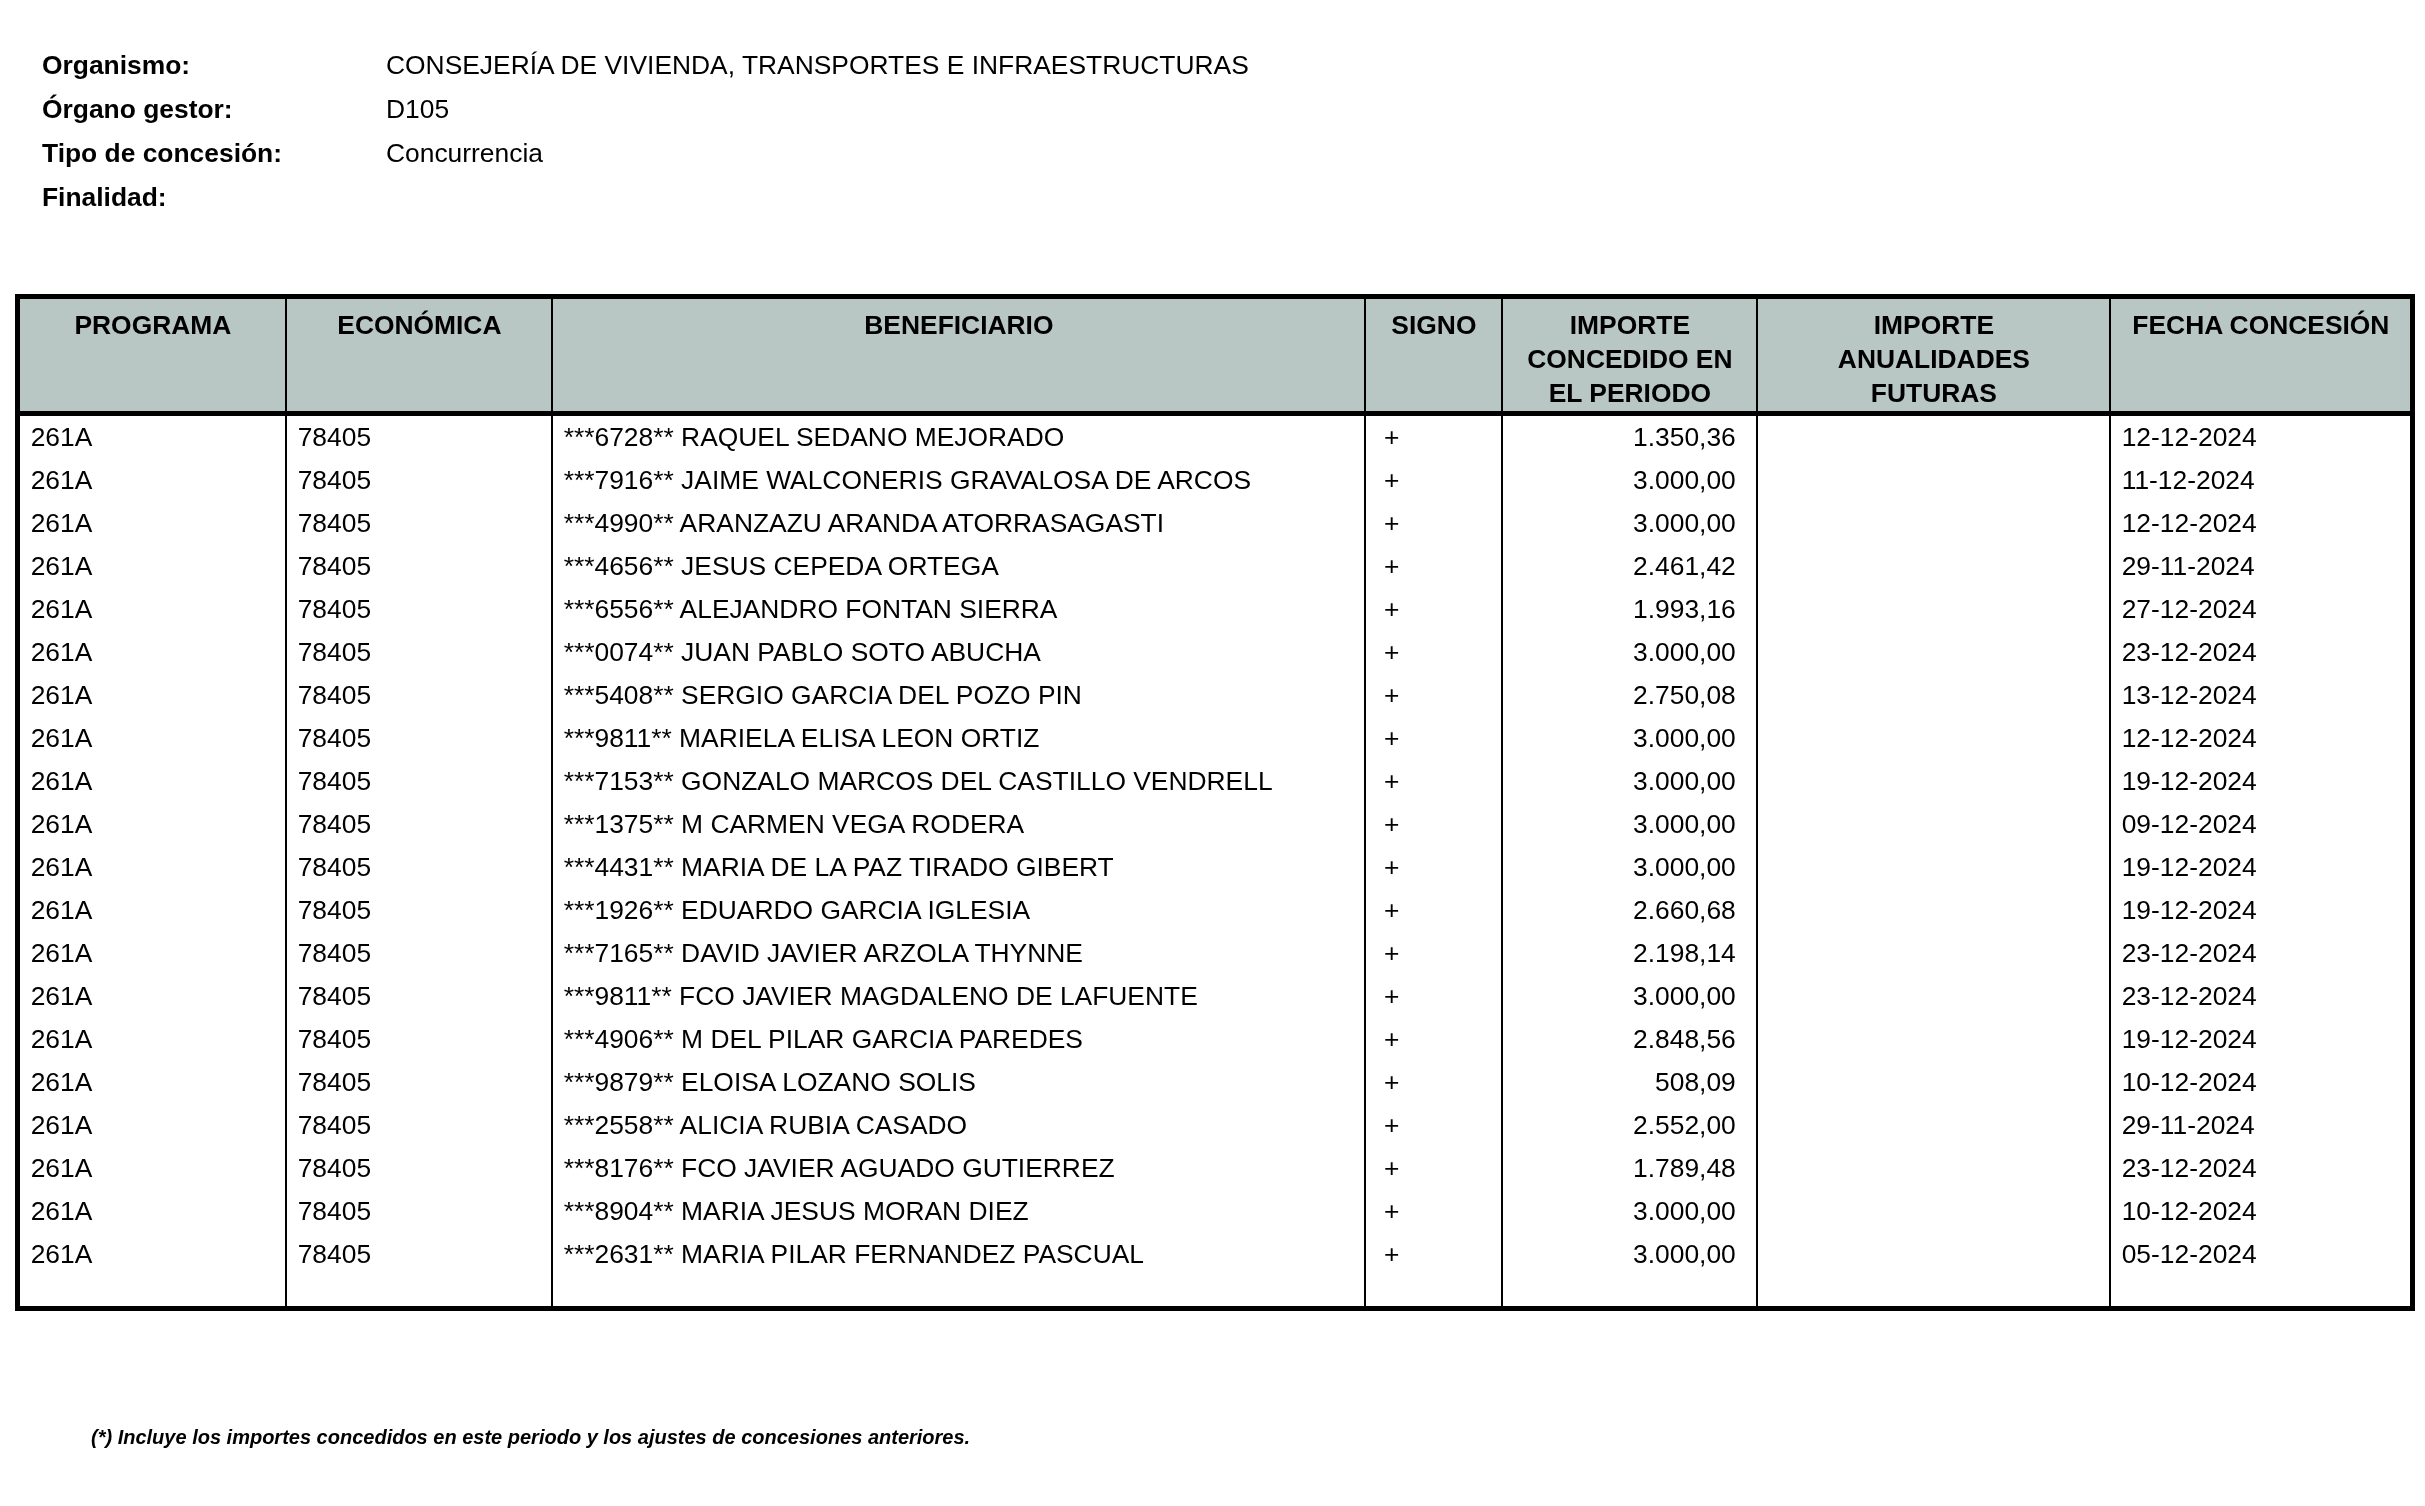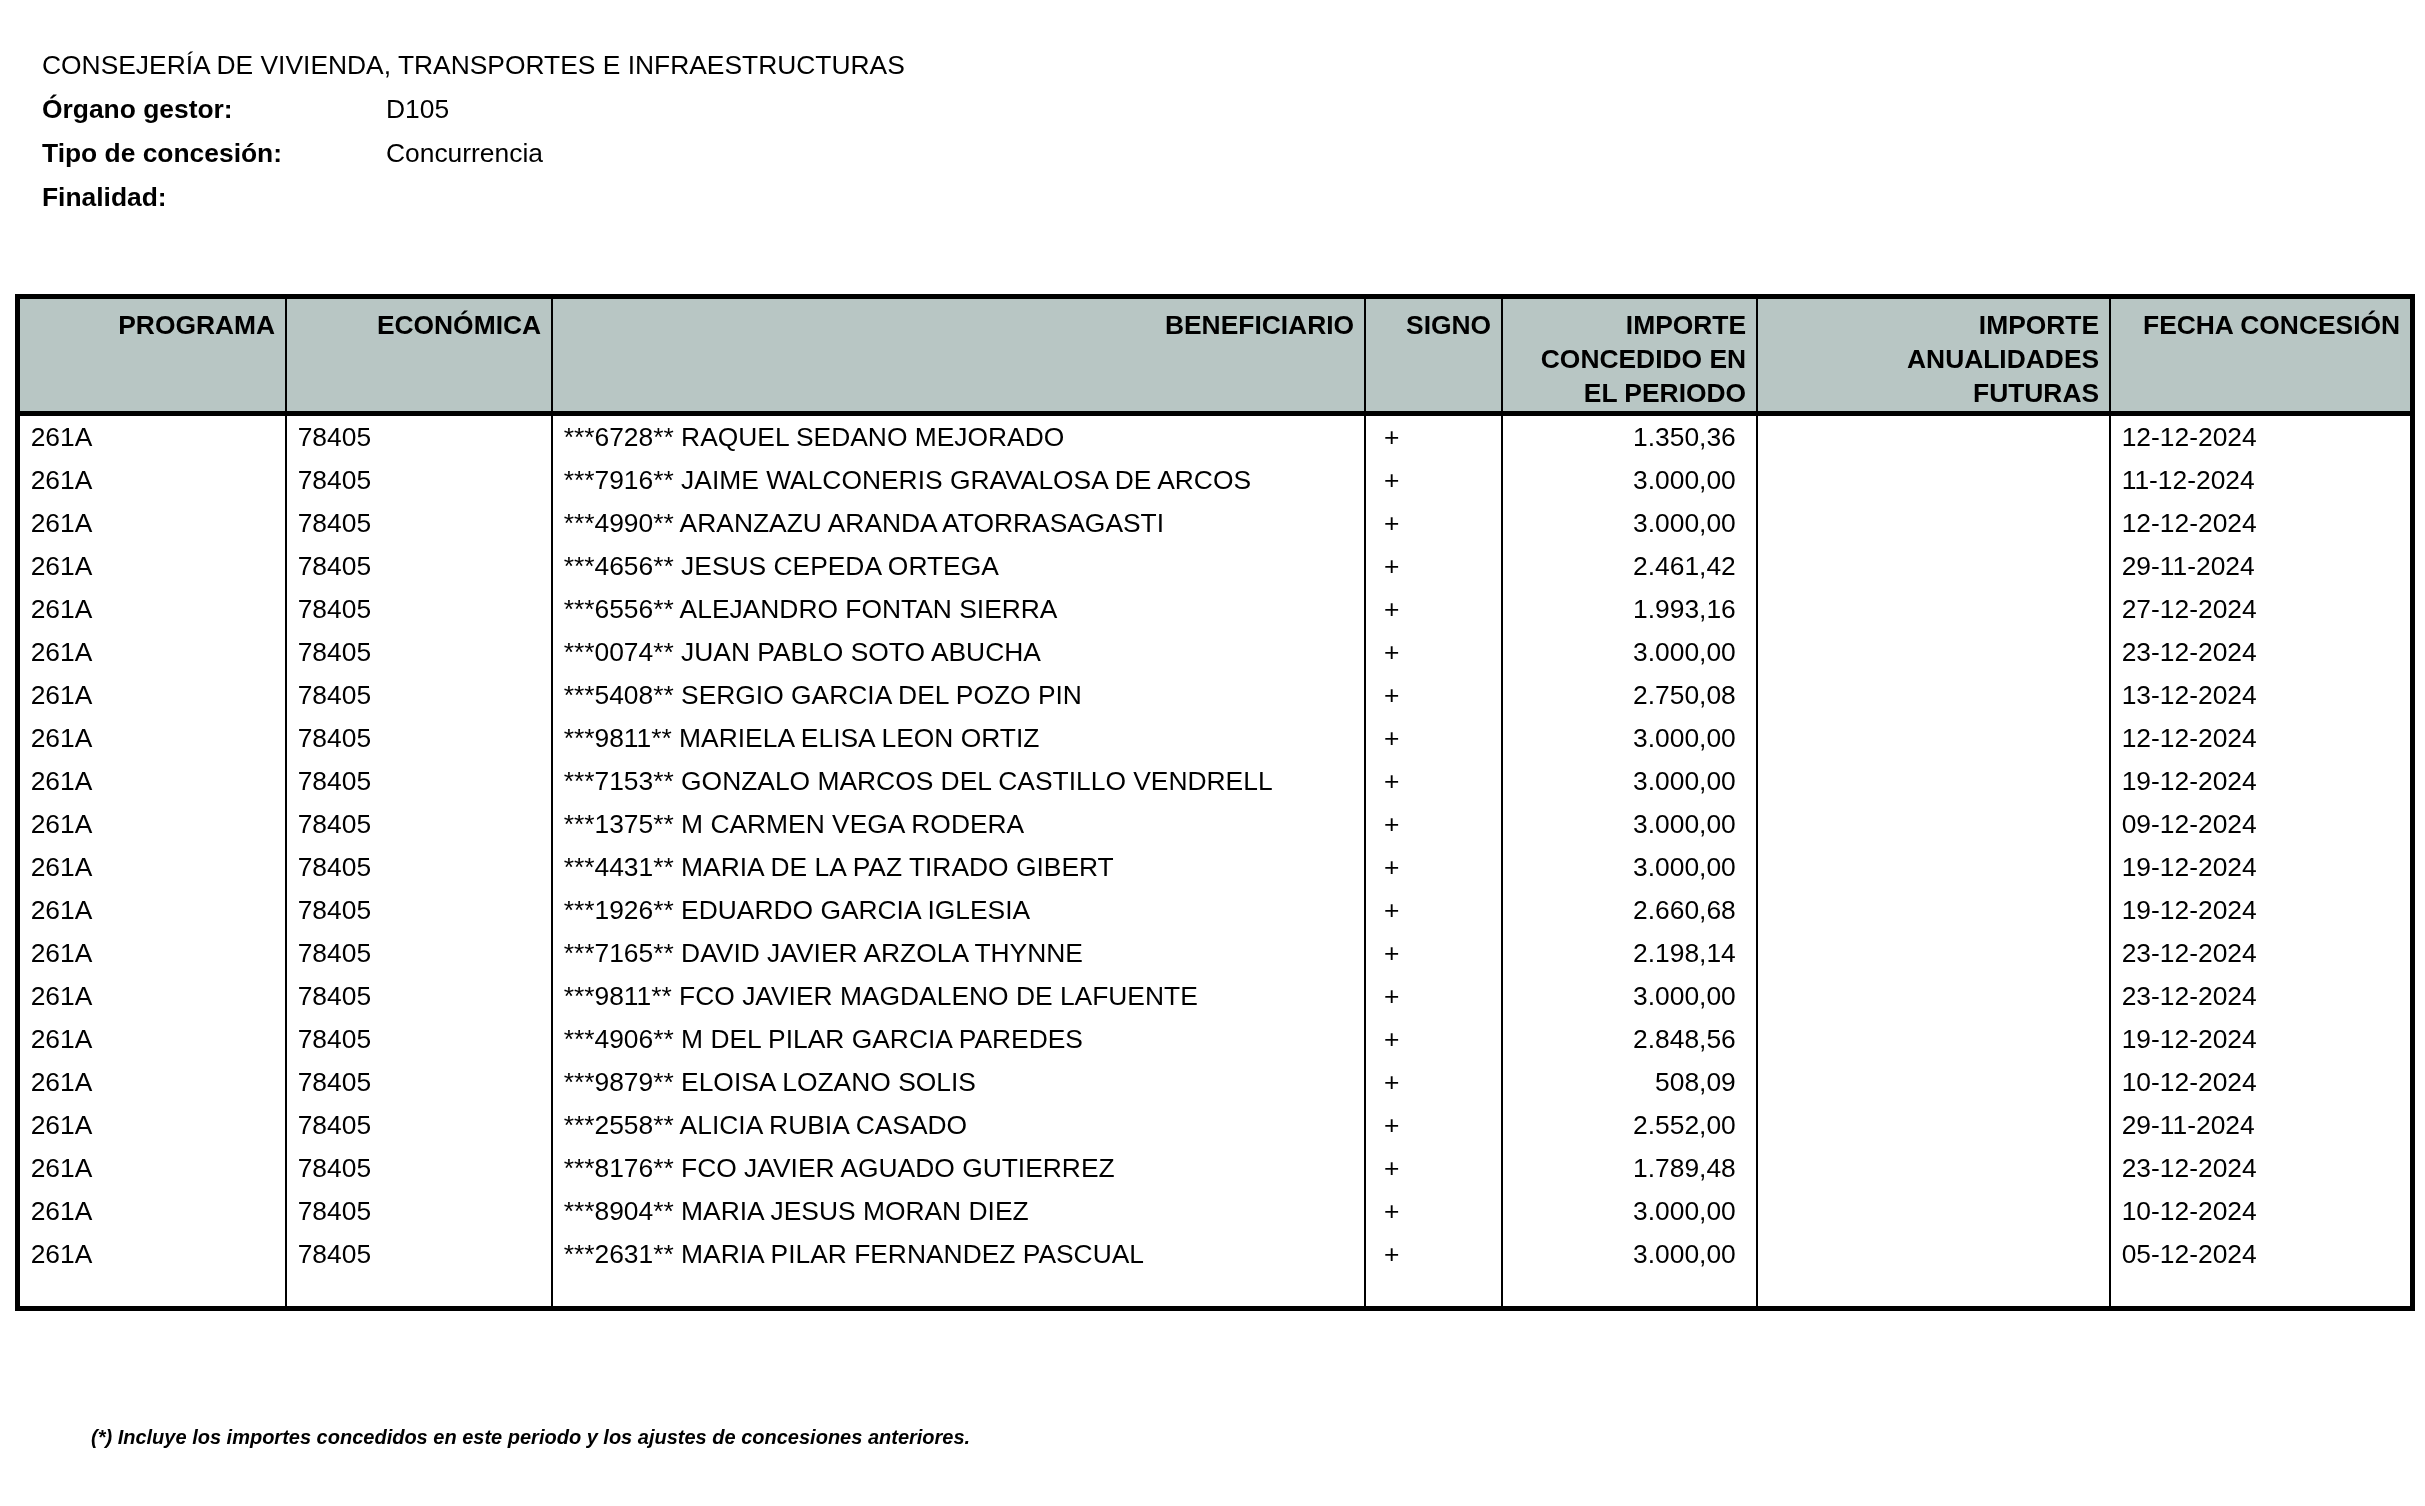--- a/index.html
+++ b/index.html
@@ -50,21 +50,21 @@
     overflow: hidden;
     white-space: normal;
   }
   table.grants th:last-child, table.grants td:last-child { border-right: none; }
   table.grants thead th {
     height: 117px;
     background: var(--header-bg);
     border-bottom: 5.1px solid var(--border-color);
     font-size: 26.4px;
     font-weight: bold;
-    text-align: right;
+    text-align: center;
     vertical-align: top;
     padding: 8.8px 10.3px 0 10.3px;
     line-height: 34px;
   }
   table.grants thead th .hwrap { display: inline-block; }
   table.grants thead th.col-anualidades .hwrap { max-width: 220px; }
   table.grants thead th.col-importe .hwrap { max-width: 228px; }
   table.grants tbody td {
     height: 43px;
     font-size: 26.4px;
@@ -89,20 +89,21 @@
     font-weight: bold;
     font-style: italic;
     line-height: 32px;
   }
 </style>
 </head>
 <body>
 
 <div class="meta" id="meta-block">
     <div class="meta-row">
+      <span class="meta-label">Organismo:</span>
       <span class="meta-value">CONSEJERÍA DE VIVIENDA, TRANSPORTES E INFRAESTRUCTURAS</span>
     </div>
     <div class="meta-row">
       <span class="meta-label">Órgano gestor:</span>
       <span class="meta-value">D105</span>
     </div>
     <div class="meta-row">
       <span class="meta-label">Tipo de concesión:</span>
       <span class="meta-value">Concurrencia</span>
     </div>

